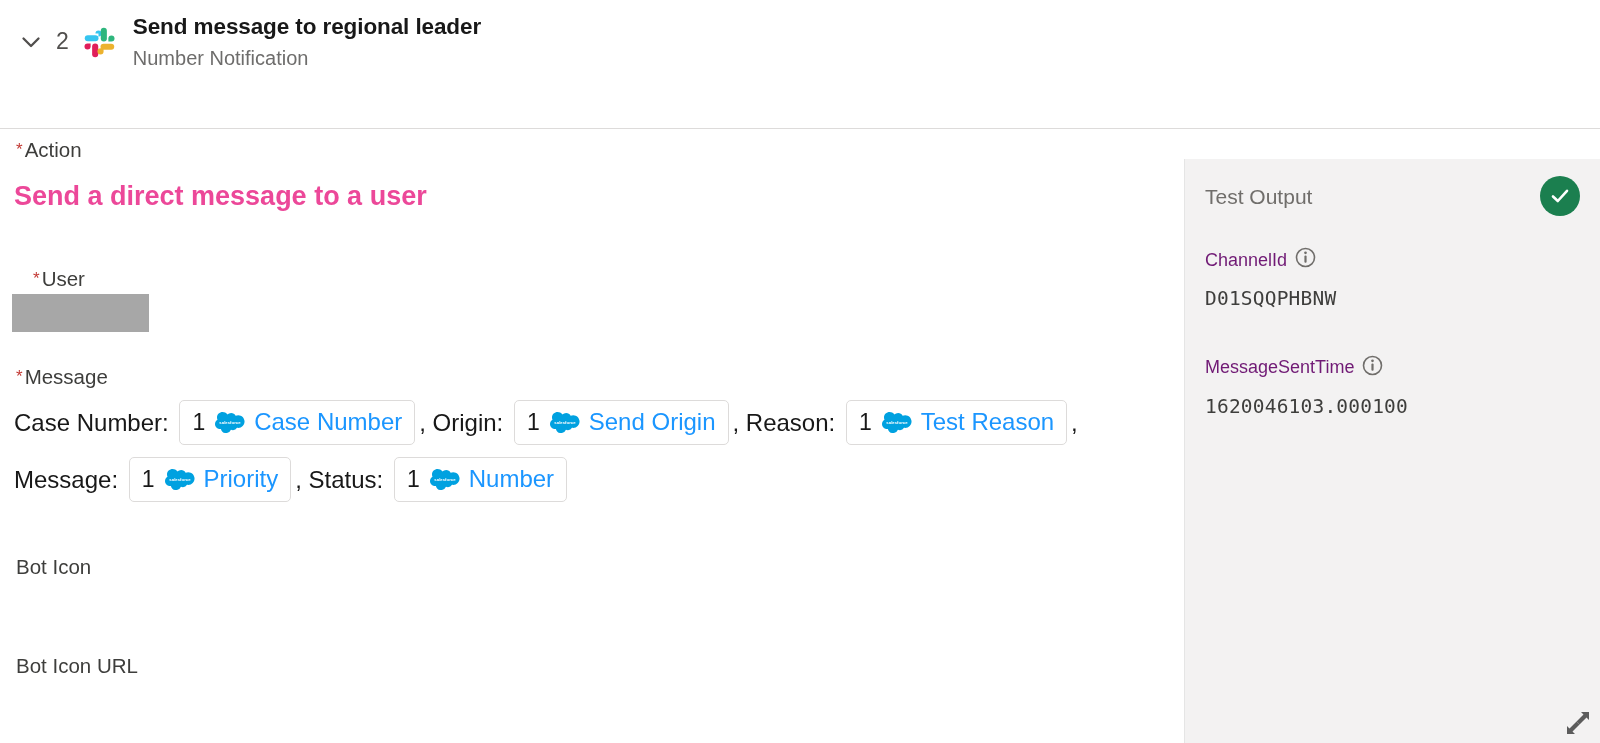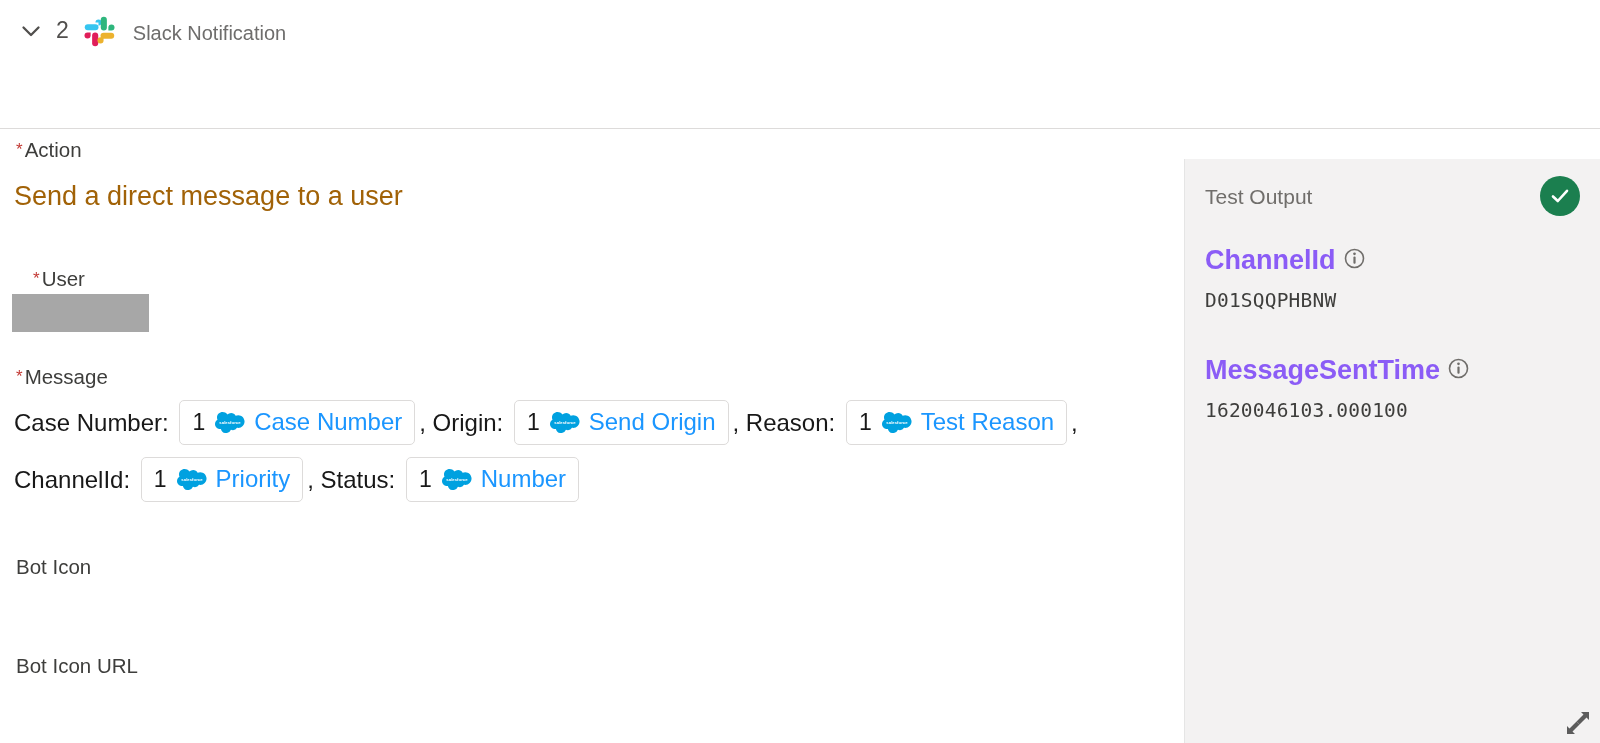--- a/index.html
+++ b/index.html
@@ -65,21 +65,21 @@
   }
   .field-label {
     font-size: 20.5px; color: #3e3e3c; font-weight: 400;
     line-height: 1;
   }
   .req-star { color: #c23934; font-size: 17px; vertical-align: 2px; margin-right: 2px; }
 
   .row-action-label { position: absolute; left: 16px; top: 10px; }
   .action-value {
     position: absolute; left: 14px; top: 53px;
-    font-size: 27px; color: #a16207; font-weight: 400; line-height: 1;
+    font-size: 27px; color: #ec4899; font-weight: 700; line-height: 1;
   }
   .row-user-label { position: absolute; left: 16px; top: 139px; margin-left: 17px; }
   .user-redacted {
     position: absolute; left: 12px; top: 164px;
     width: 137px; height: 38px;
     background: #a7a7a7;
     cursor: pointer;
   }
   .row-message-label { position: absolute; left: 16px; top: 237px; }
 
@@ -141,21 +141,21 @@
   .success-badge {
     width: 40px; height: 40px; border-radius: 50%;
     background: #1b7f4f;
     display: flex; align-items: center; justify-content: center;
     flex: 0 0 auto;
   }
   .out-group { margin-top: 28px; }
   .out-group.second { margin-top: 46px; }
   .out-key-row { display: flex; align-items: center; }
   .out-key {
-    font-size: 27px; font-weight: bold; color: #8b5cf6; line-height: 1;
+    font-size: 18px; font-weight: normal; color: #701a75; line-height: 1;
   }
   .info-icon { margin-left: 8px; flex: 0 0 auto; display: block; }
   .out-val {
     font-family: "DejaVu Sans Mono", "Liberation Mono", monospace;
     font-size: 19.5px; color: #3e3e3c; margin-top: 17px; line-height: 1;
     letter-spacing: 0.2px;
   }
 
   
   .resize-handle {
@@ -186,21 +186,22 @@
             <path d="M45 26a12 12 0 1 1 12 12V26z" fill="#36c5f0"></path>
             <path d="M45 32a12 12 0 0 1 0 24H15a12 12 0 1 1 0-24z" fill="#36c5f0"></path>
             <path d="M96 45a12 12 0 1 1 12 12H96z" fill="#2eb67d"></path>
             <path d="M90 45a12 12 0 0 1-24 0V15a12 12 0 1 1 24 0z" fill="#2eb67d"></path>
             <path d="M77 96a12 12 0 1 1-12-12h12z" fill="#ecb22e"></path>
             <path d="M77 90a12 12 0 0 1 0-24h30a12 12 0 1 1 0 24z" fill="#ecb22e"></path>
           </g>
         </svg>
       </div>
       <div class="step-titles">
-        <div class="step-subtitle">Slack Notification</div>
+        <div class="step-title">Send message to regional leader</div>
+        <div class="step-subtitle">Number Notification</div>
       </div>
     </div>
   </div>
 
   <div class="form-body">
 
     <div class="field-label row-action-label">
       <span class="req-star" style="color: rgb(194, 57, 52);">*</span><span>Action</span>
     </div>
     <div class="action-value">Send a direct message to a user</div>
@@ -245,21 +246,21 @@
               <svg class="sf-logo" viewBox="0 0 60 42" aria-hidden="true">
                 <path d="M24.7 5.2a10.4 10.4 0 0 1 7.5-3.2c3.9 0 7.3 2.2 9.1 5.4a12.6 12.6 0 0 1 5.2-1.1c7 0 12.6 5.7 12.6 12.8S53.5 31.9 46.5 31.9c-.85 0-1.69-.09-2.5-.25a9.2 9.2 0 0 1-8.05 4.78 9.2 9.2 0 0 1-4.05-.93 10.55 10.55 0 0 1-9.8 6.6 10.6 10.6 0 0 1-10.36-8.2 8.7 8.7 0 0 1-1.8.19C4.44 34.09 0 29.6 0 24.06c0-3.71 2-6.96 4.97-8.73a11.5 11.5 0 0 1-.95-4.58C4.02 4.8 9.08 0 15.32 0c3.67 0 6.93 1.66 8.95 4.24z" fill="#00a1e0"></path>
                 <text x="30" y="23" font-family="Liberation Sans, sans-serif" font-size="8.6" font-weight="bold" fill="#ffffff" text-anchor="middle">salesforce</text>
               </svg>
             </span>
             <span class="pill-label" style="color: rgb(27, 150, 255);">Test Reason</span>
           </span>
           <span class="msg-text">,</span>
         </div>
         <div class="msg-line">
-          <span class="msg-text">ChannelId: </span>
+          <span class="msg-text">Message: </span>
           <span class="pill">
             <span class="pill-index">1</span>
             <span style="display: flex;">
               <svg class="sf-logo" viewBox="0 0 60 42" aria-hidden="true">
                 <path d="M24.7 5.2a10.4 10.4 0 0 1 7.5-3.2c3.9 0 7.3 2.2 9.1 5.4a12.6 12.6 0 0 1 5.2-1.1c7 0 12.6 5.7 12.6 12.8S53.5 31.9 46.5 31.9c-.85 0-1.69-.09-2.5-.25a9.2 9.2 0 0 1-8.05 4.78 9.2 9.2 0 0 1-4.05-.93 10.55 10.55 0 0 1-9.8 6.6 10.6 10.6 0 0 1-10.36-8.2 8.7 8.7 0 0 1-1.8.19C4.44 34.09 0 29.6 0 24.06c0-3.71 2-6.96 4.97-8.73a11.5 11.5 0 0 1-.95-4.58C4.02 4.8 9.08 0 15.32 0c3.67 0 6.93 1.66 8.95 4.24z" fill="#00a1e0"></path>
                 <text x="30" y="23" font-family="Liberation Sans, sans-serif" font-size="8.6" font-weight="bold" fill="#ffffff" text-anchor="middle">salesforce</text>
               </svg>
             </span>
             <span class="pill-label" style="color: rgb(27, 150, 255);">Priority</span>
           </span>

